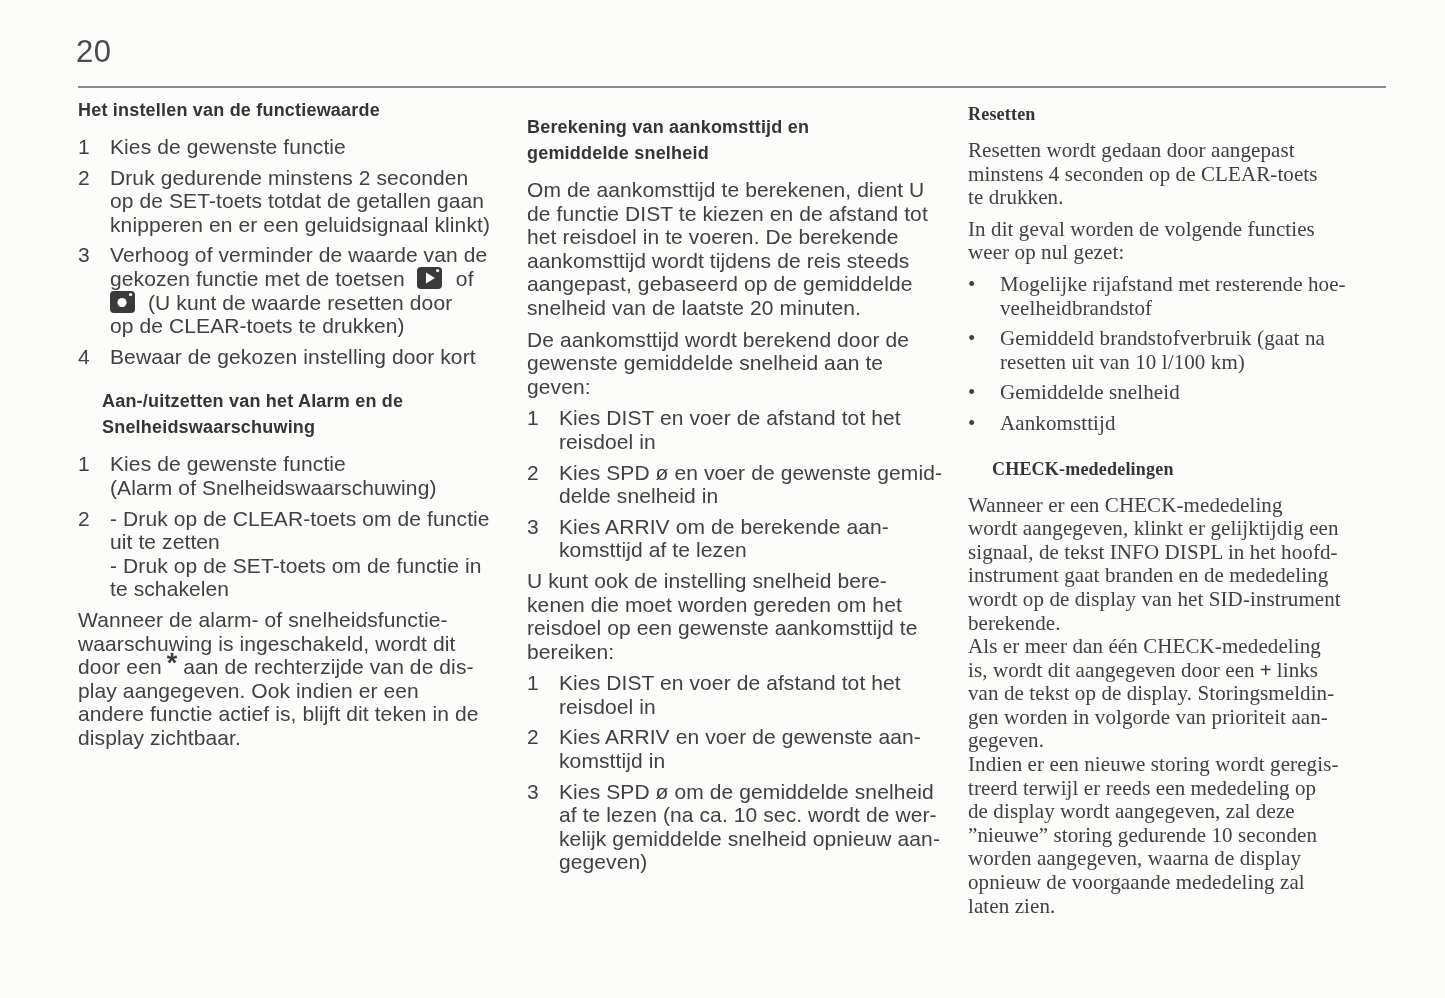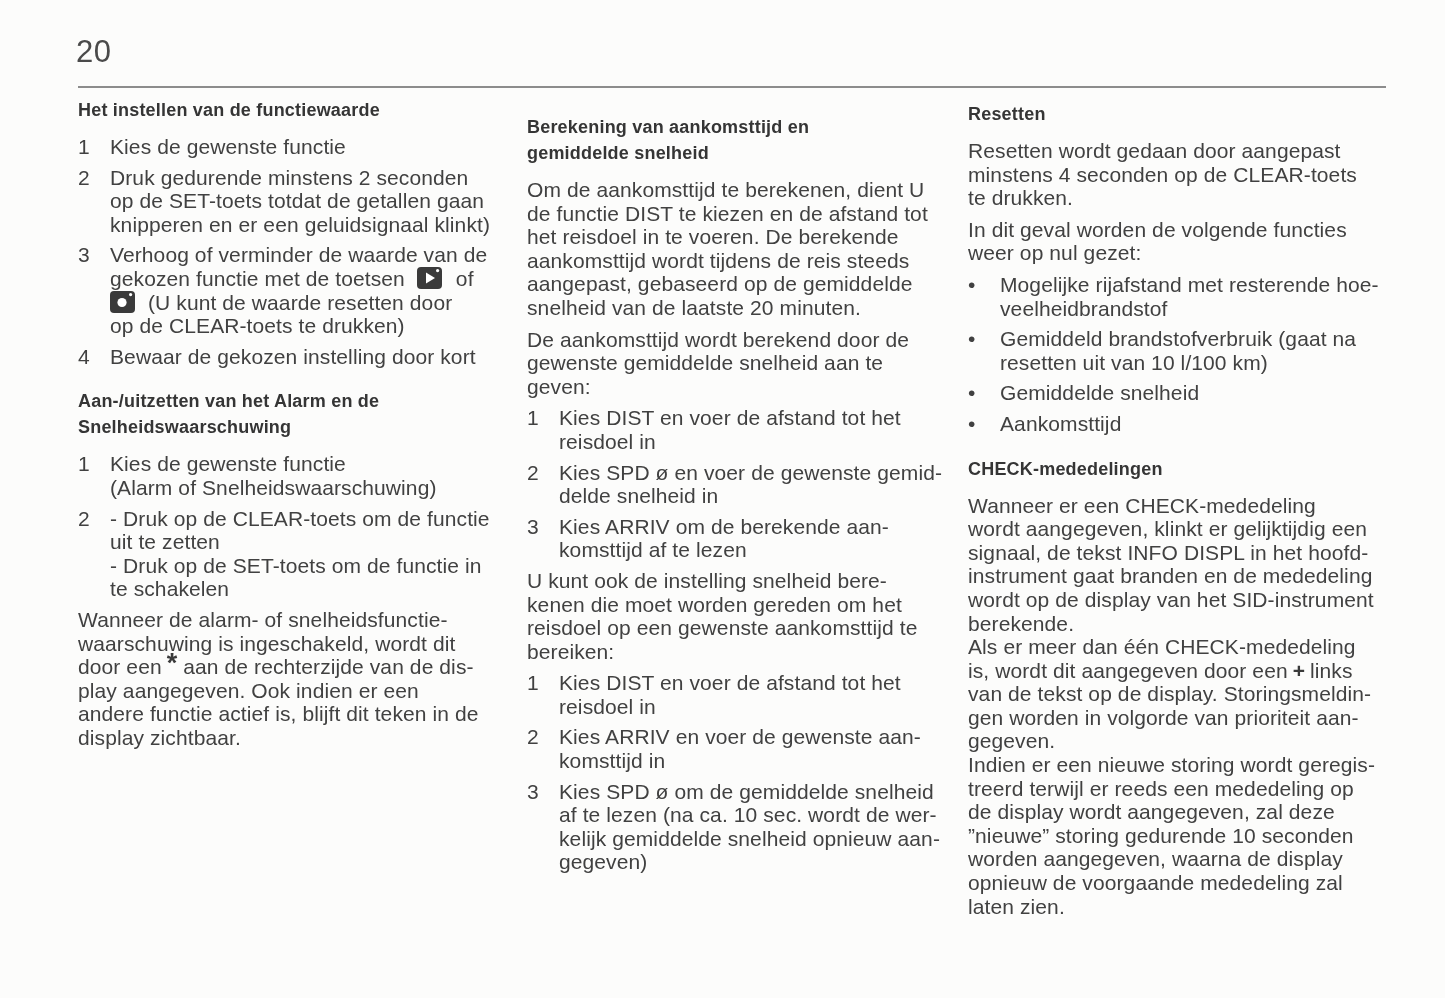--- a/index.html
+++ b/index.html
@@ -6,23 +6,23 @@
   body{
     width:1445px;height:998px;position:relative;overflow:hidden;
     background:#fcfcfb;color:#414141;
     font-family:"Liberation Sans", sans-serif;
   }
   .pagenum{position:absolute;left:76px;top:34px;font-size:31px;color:#4a4a4a;letter-spacing:.5px;}
   .rule{position:absolute;left:78px;top:86px;width:1308px;height:2px;background:#8c8c8c;}
   .col{position:absolute;font-size:21px;line-height:23.6px;letter-spacing:.1px;}
   #c1{left:78px;top:97px;width:452px;}
   #c2{left:527px;top:114px;width:450px;}
-  #c3{left:968px;top:101px;width:430px;}
+  #c3{left:968px;top:101px;width:430px;font-family:Liberation Serif, serif;}
   .sect{font-size:18px;line-height:26px;font-weight:700;color:#353535;margin:0 0 12px;letter-spacing:.2px;}
-  .sect2{margin-top:20px;}
+  .sect2{margin-top:20px;margin-left:24px;}
   .par{margin:0 0 8px;}
   .tight{margin:0;}
   .ni{display:flex;margin:0 0 7px;}
   .n{flex:0 0 32px;}
   .m{flex:0 0 32px;}
   .key{display:inline-block;margin:0 14px 0 12px;}
   .key svg{vertical-align:-3px;}
   .key2{margin:0 13px 0 11px;}
   .star{font-weight:700;font-size:27px;vertical-align:2px;line-height:0;margin:0 6px 0 5px;color:#3a3a3a;}
   .plus{font-weight:700;margin:0 5px;color:#3a3a3a;}

